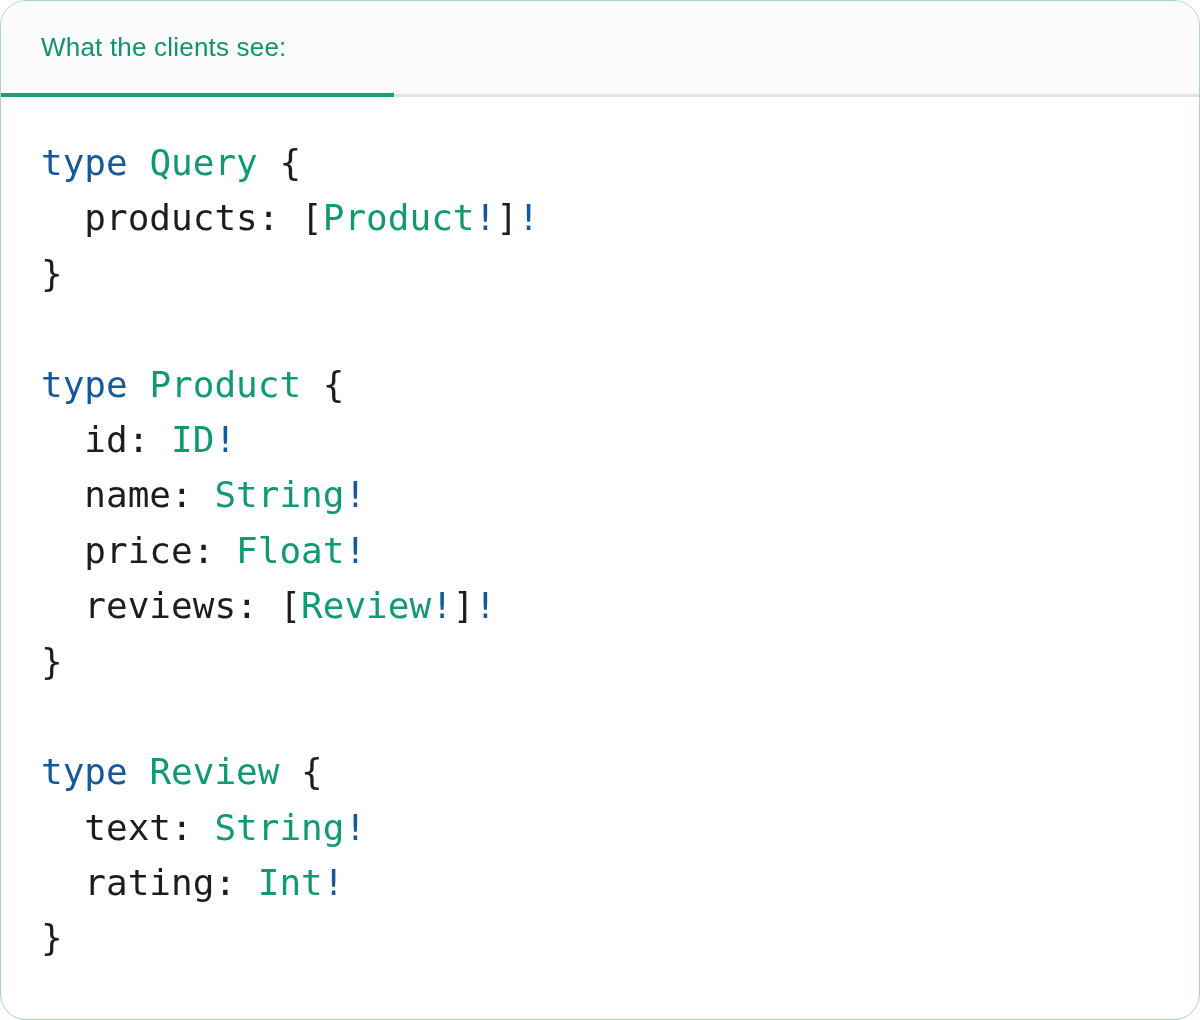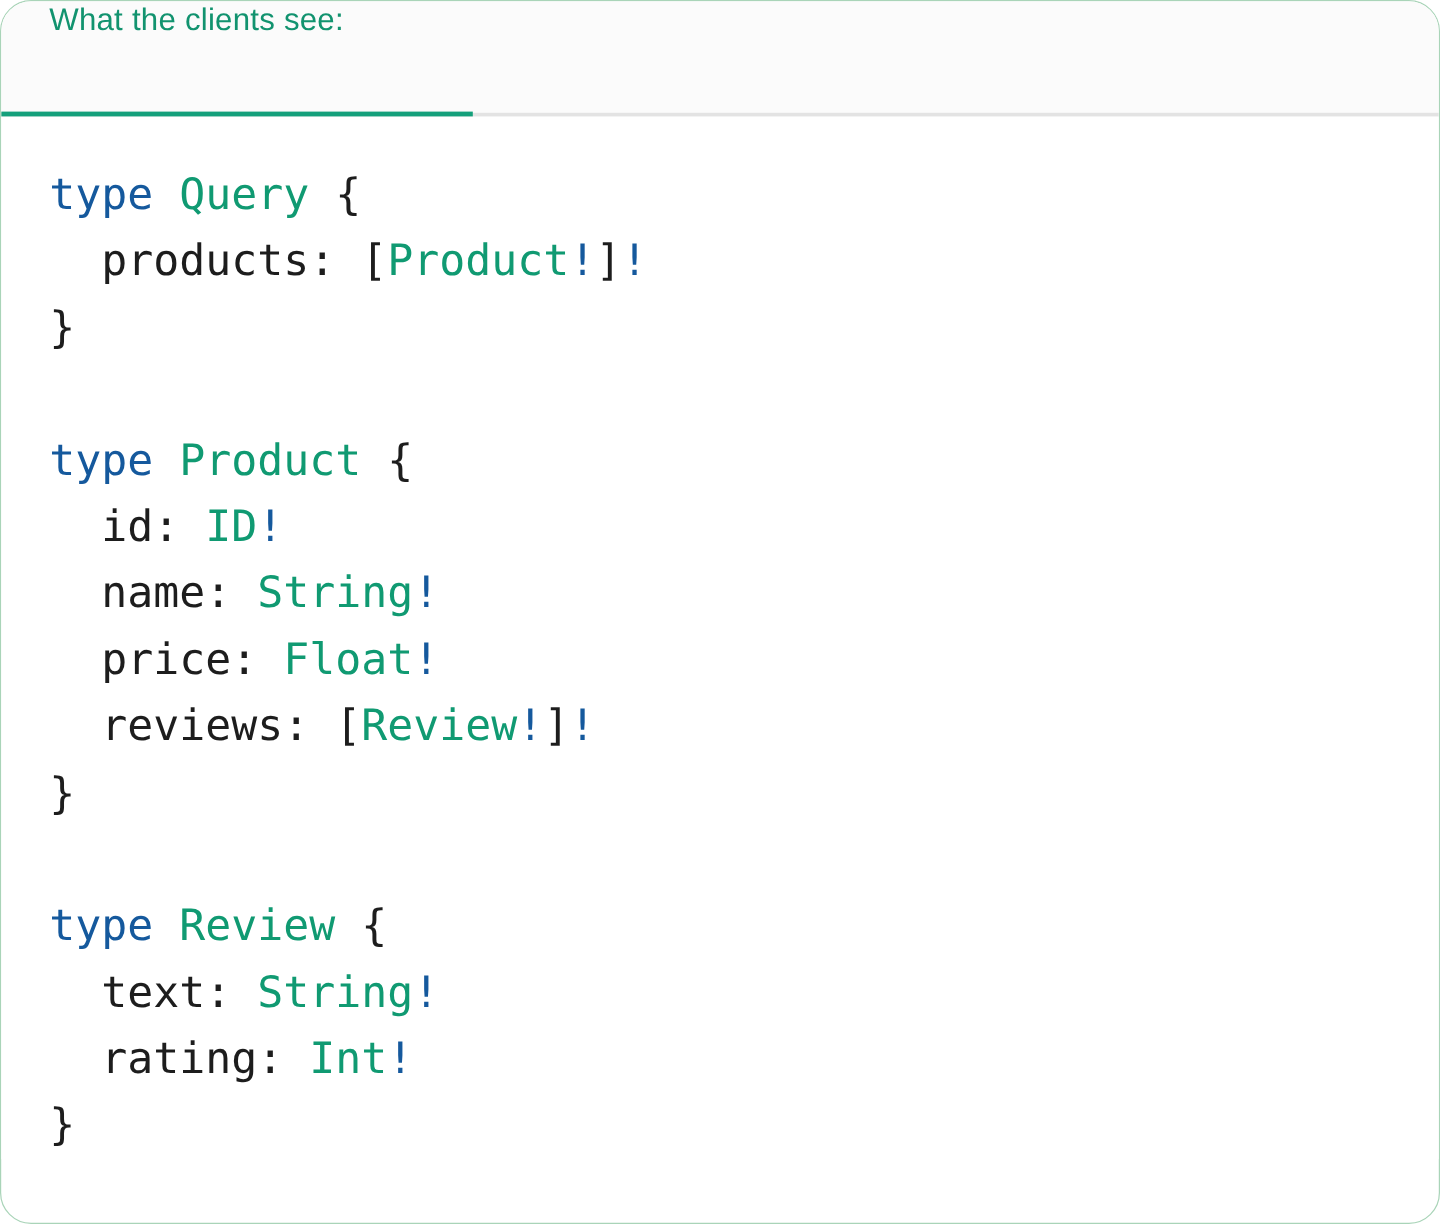--- a/index.html
+++ b/index.html
@@ -35,21 +35,21 @@
     position: relative;
     height: 96px;
     background: var(--header-bg);
     border-bottom: 3px solid var(--divider);
     display: flex;
     align-items: center;
   }
   .tab {
     height: 100%;
     display: flex;
-    align-items: flex-start;
+    align-items: center;
     padding-left: 40px;
     cursor: pointer;
   }
   .tab-label {
     font-size: 26px;
     font-weight: 500;
     letter-spacing: 0.2px;
     color: var(--header-text);
   }
   .tab-underline {

